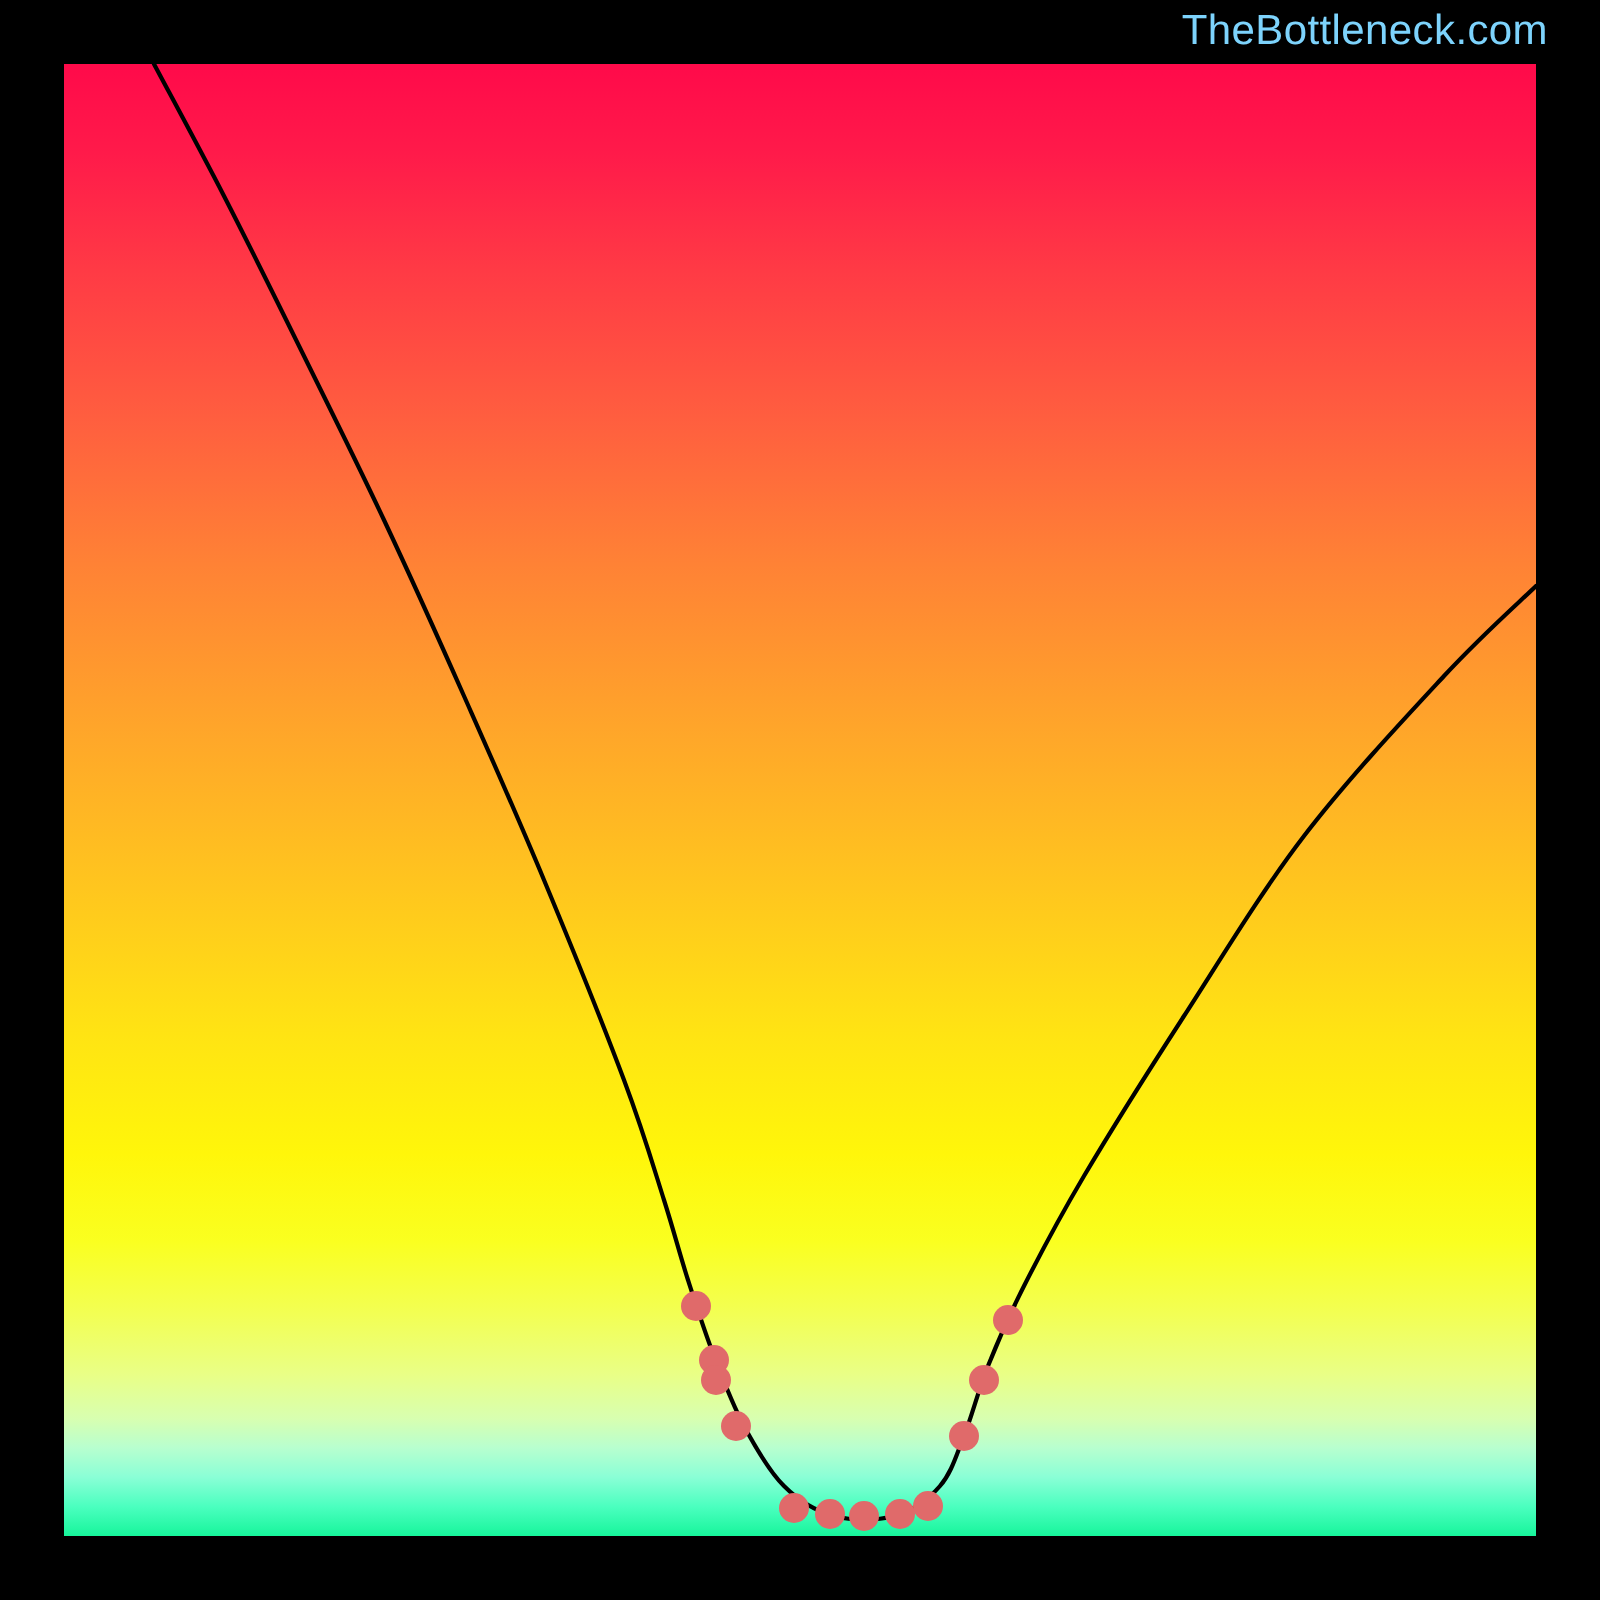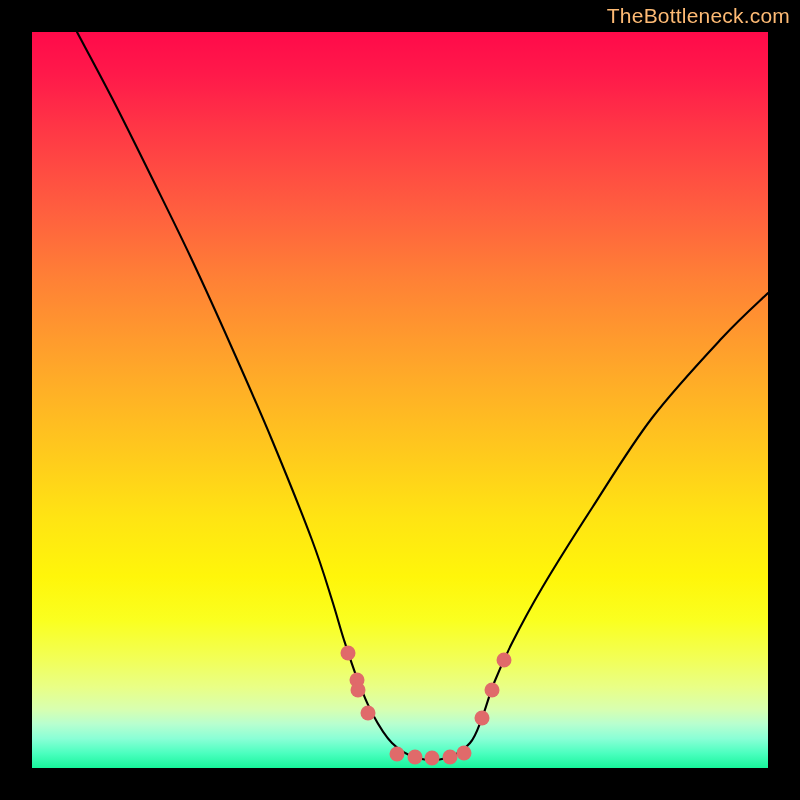--- a/index.html
+++ b/index.html
@@ -61,24 +61,24 @@
     stroke-width: 2.1;
     stroke-linecap: round;
   }
   .dot {
     fill: #e06a6a;
     stroke: none;
   }
   .watermark {
     position: absolute;
     top: 4px;
-    right: 10px;
+    right: 26px;
     font-size: 21px;
     font-weight: 500;
-    color: #fdba74;
+    color: #7dd3fc;
     letter-spacing: 0.2px;
     pointer-events: none;
   }
 </style>
 </head>
 <body>
 
 <div class="frame">
 
   <div class="plot-area">

